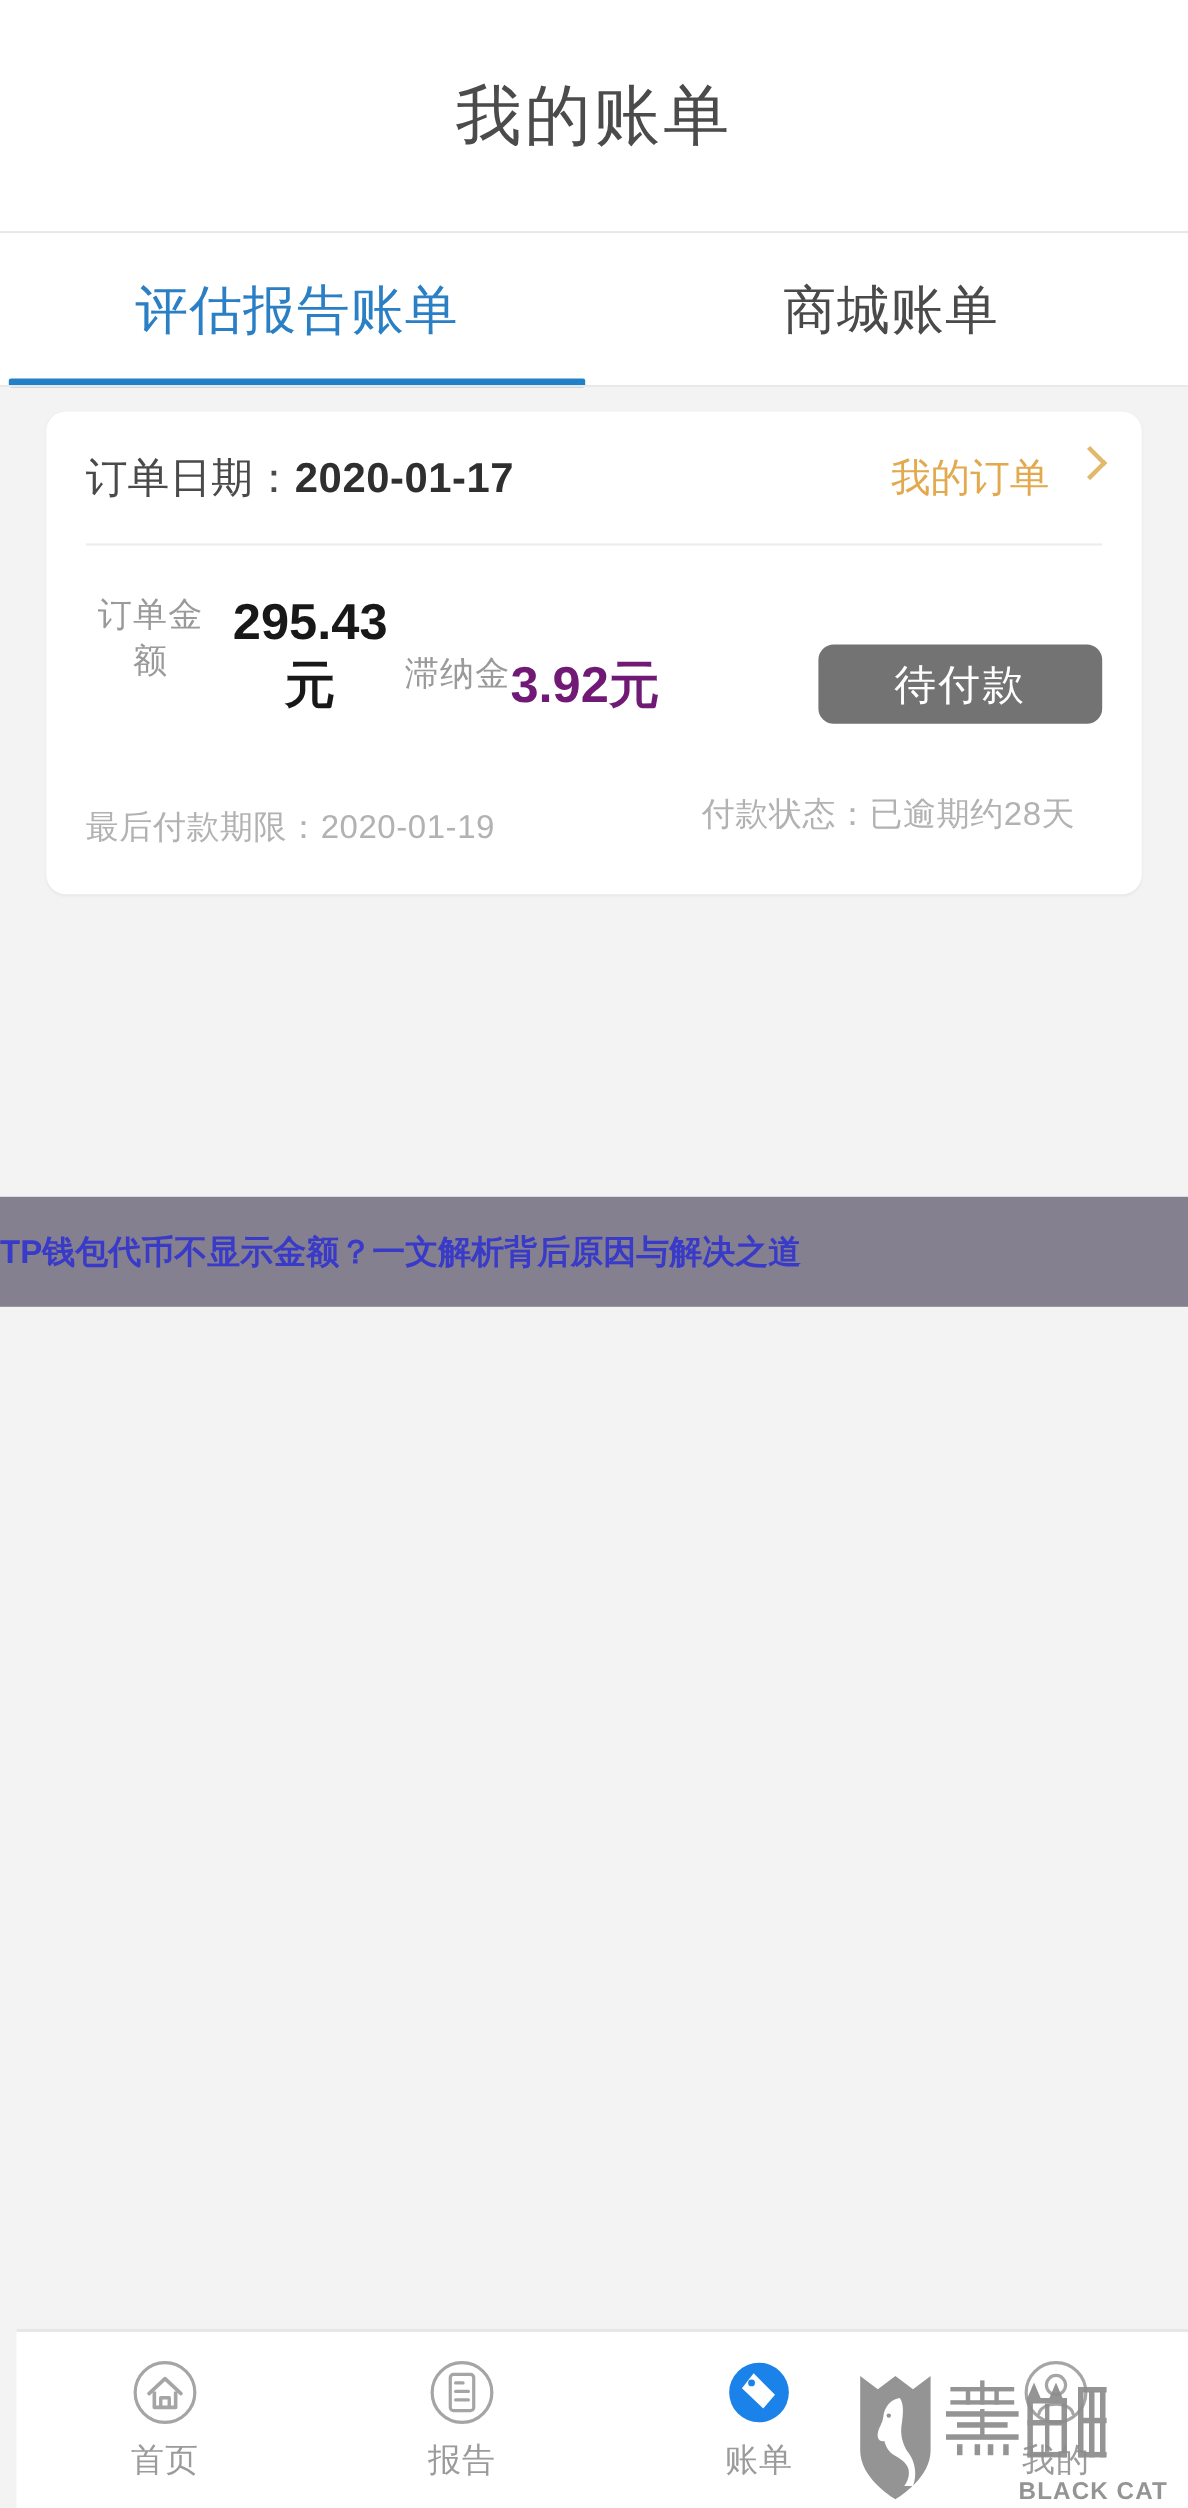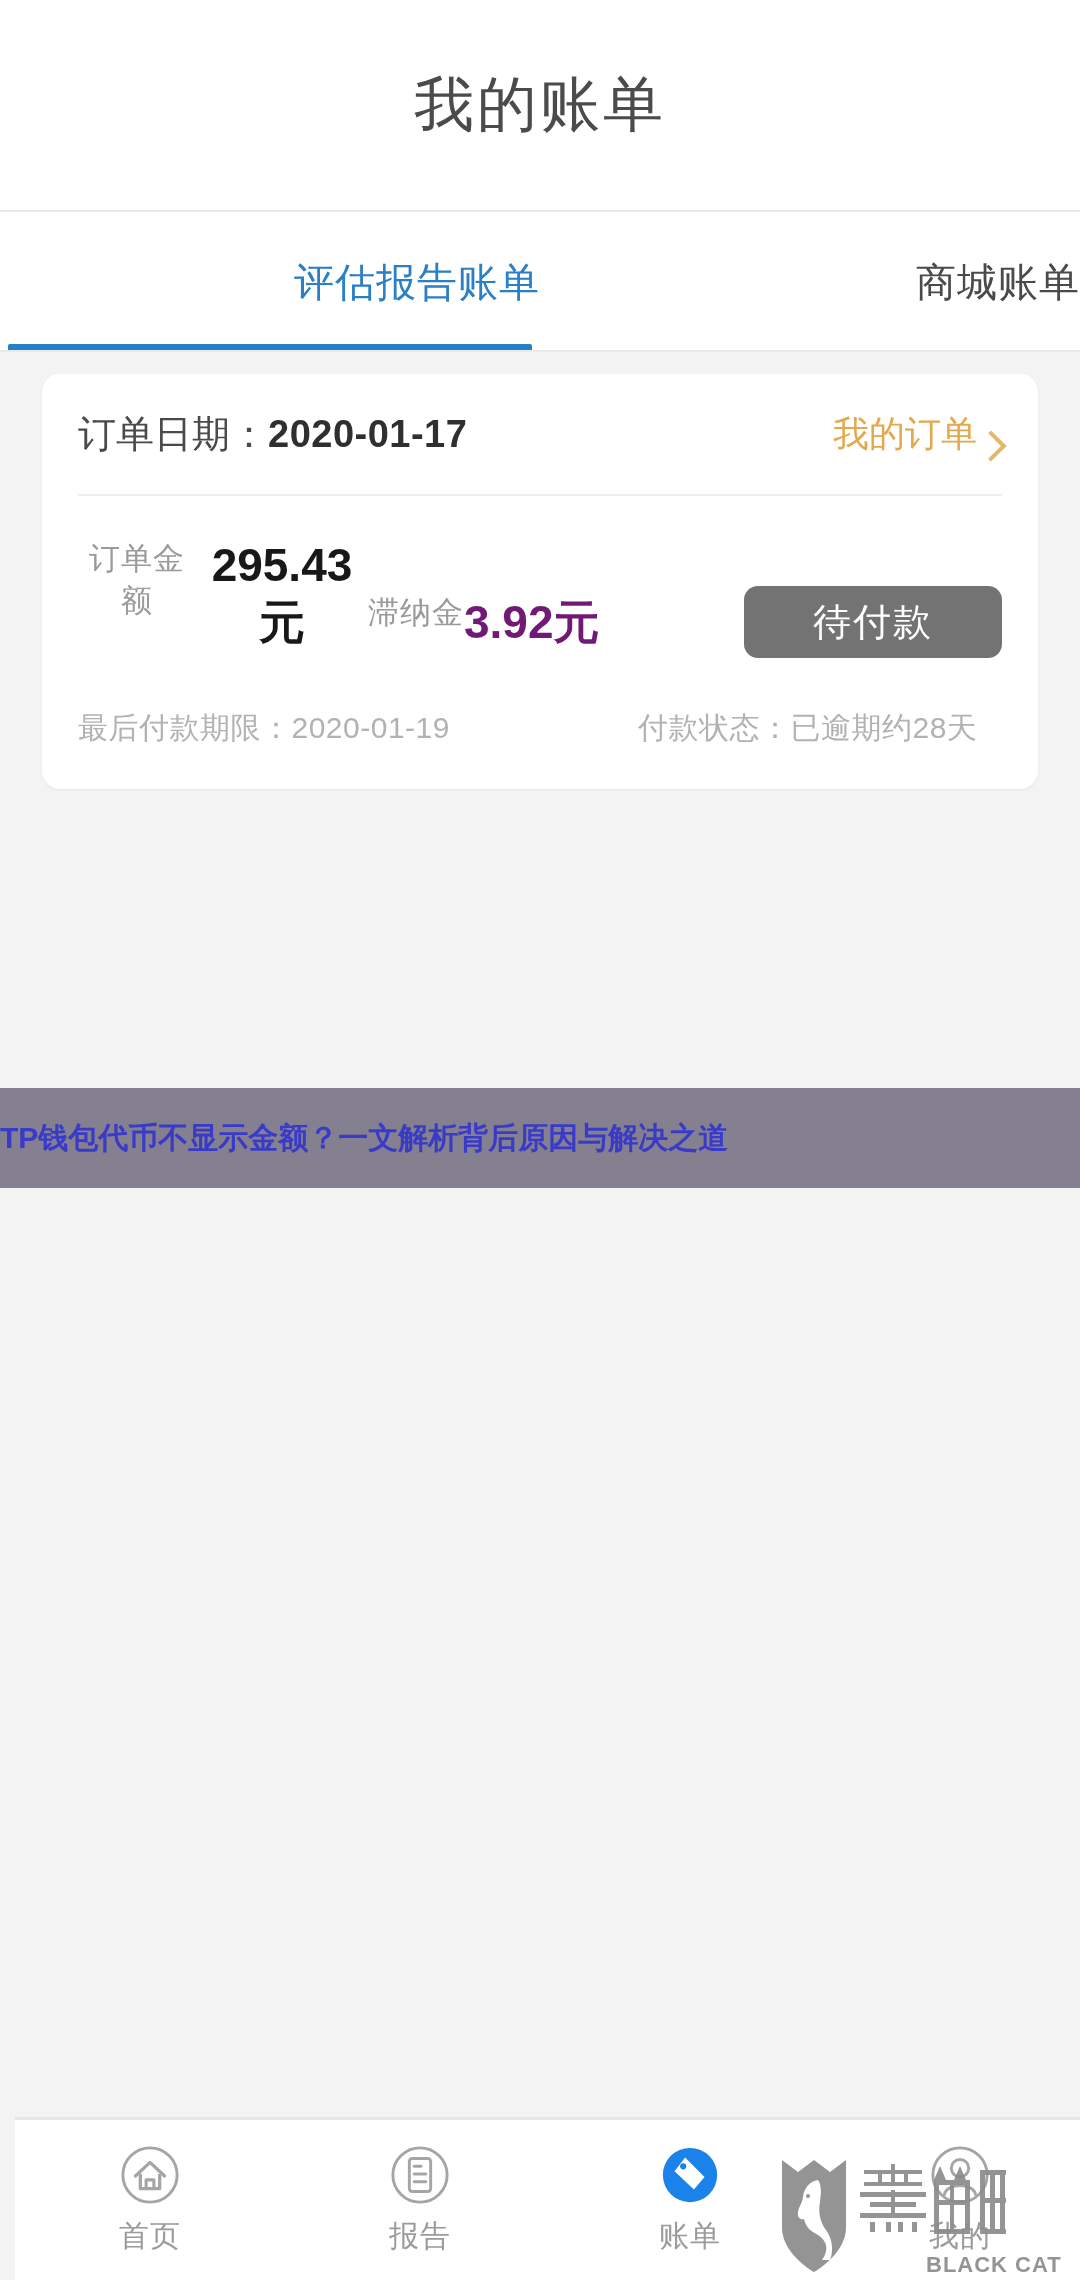--- a/index.html
+++ b/index.html
@@ -37,23 +37,23 @@
     height: 140px;
     background: #ffffff;
     display: flex;
     align-items: stretch;
     position: relative;
   }
   .tab {
     flex: 1;
     display: flex;
     align-items: center;
-    justify-content: flex-end;
+    justify-content: center;
     position: relative;
-    font-size: 40px;
+    font-size: 48px;
     color: #4a4a4a;
     letter-spacing: 1px;
   }
   .tab.active {
     color: #2b7fc4;
   }
   .tab.active .tab-underline {
     position: absolute;
     left: 8px;
     right: 8px;
@@ -95,22 +95,22 @@
   .order-date {
     font-size: 38px;
     color: #3e3e3e;
     white-space: nowrap;
   }
   .order-date .order-date-label { color: #4a4a4a; }
   .order-date .order-date-value { color: #2f2f2f; font-weight: 700; letter-spacing: 0.5px; }
 
   .my-orders {
     display: flex;
-    align-items: flex-end;
-    gap: 3px;
+    align-items: flex-start;
+    gap: 26px;
     color: #e2a94e;
     font-size: 36px;
     white-space: nowrap;
   }
   .chev {
     display: inline-block;
     width: 18px;
     height: 18px;
     border-right: 4px solid #e2b86a;
     border-top: 4px solid #e2b86a;
@@ -172,21 +172,21 @@
 
   .card-row-bottom {
     display: flex;
     align-items: center;
     padding-top: 48px;
     padding-bottom: 40px;
     font-size: 30px;
     color: #b2b2b2;
     letter-spacing: 0.5px;
   }
-  .due-date { width: 560px; white-space: nowrap; }
+  .due-date { width: 560px; white-space: nowrap; margin-top: 24px; }
   .pay-status { white-space: nowrap; }
 
   
   .ad-banner {
     position: absolute;
     left: 0;
     top: 1088px;
     width: 1080px;
     height: 100px;
     background: #848090;

